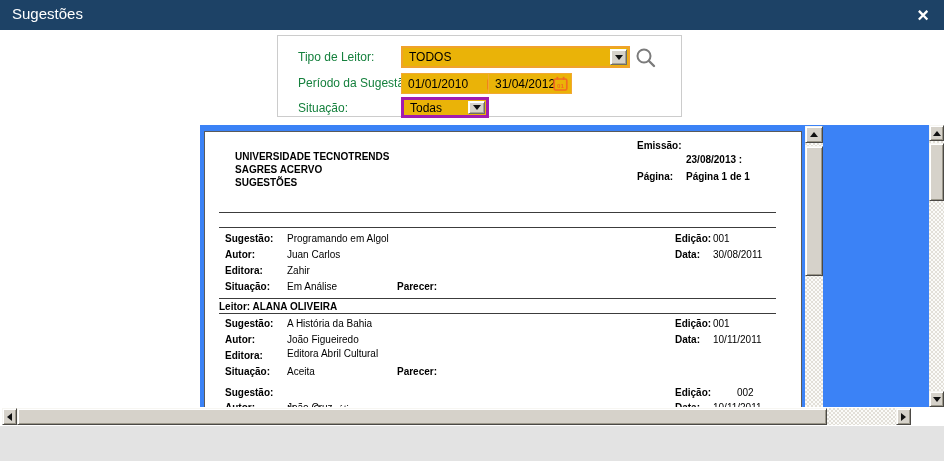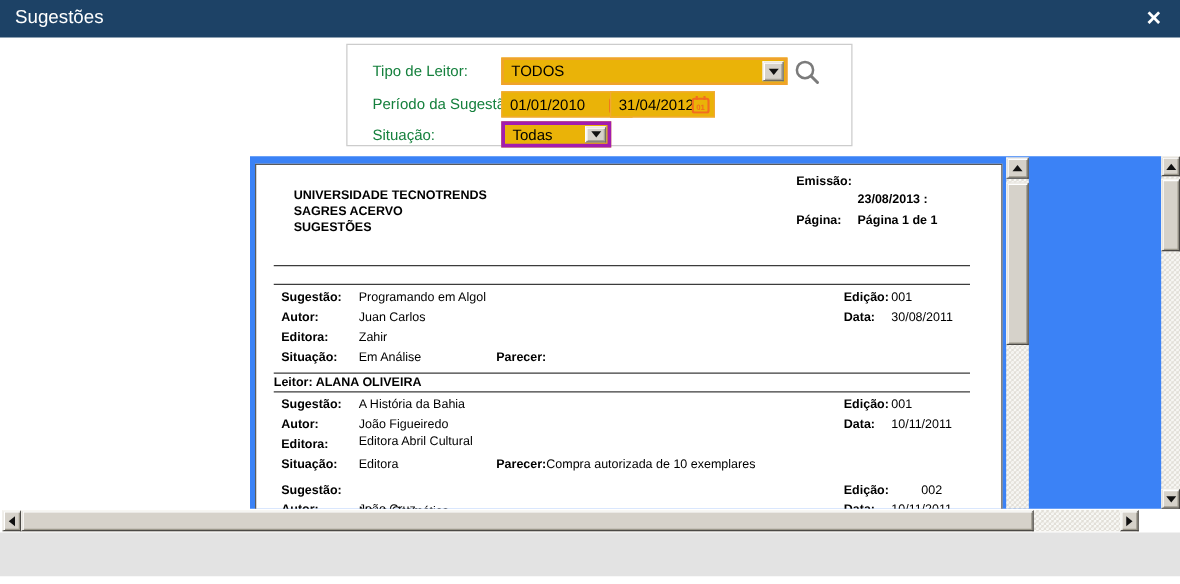--- a/index.html
+++ b/index.html
@@ -163,23 +163,22 @@
 
     <span class="rl" style="left:20px;top:202px">Autor:</span>
     <span class="rv" style="left:82px;top:202px">João Figueiredo</span>
     <span class="rl" style="left:470px;top:202px">Data:</span>
     <span class="rv" style="left:508px;top:202px">10/11/2011</span>
 
     <span class="rl" style="left:20px;top:218px">Editora:</span>
     <span class="rv" style="left:82px;top:216px">Editora Abril Cultural</span>
 
     <span class="rl" style="left:20px;top:234px">Situação:</span>
-    <span class="rv" style="left:82px;top:234px">Editora</span>
+    <span class="rv" style="left:82px;top:234px">Aceita</span>
     <span class="rl" style="left:192px;top:234px">Parecer:</span>
-    <span class="rv" style="left:232px;top:234px">Compra autorizada de 10 exemplares</span>
 
     <span class="rl" style="left:20px;top:255px">Sugestão:</span>
     <span class="rv" style="left:82px;top:272px">Nova Gramática</span>
     <span class="rl" style="left:470px;top:255px">Edição:</span>
     <span class="rv" style="left:532px;top:255px">002</span>
 
     <span class="rl" style="left:20px;top:270px">Autor:</span>
     <span class="rv" style="left:82px;top:270px">João Cruz</span>
     <span class="rl" style="left:470px;top:270px">Data:</span>
     <span class="rv" style="left:508px;top:270px">10/11/2011</span>

